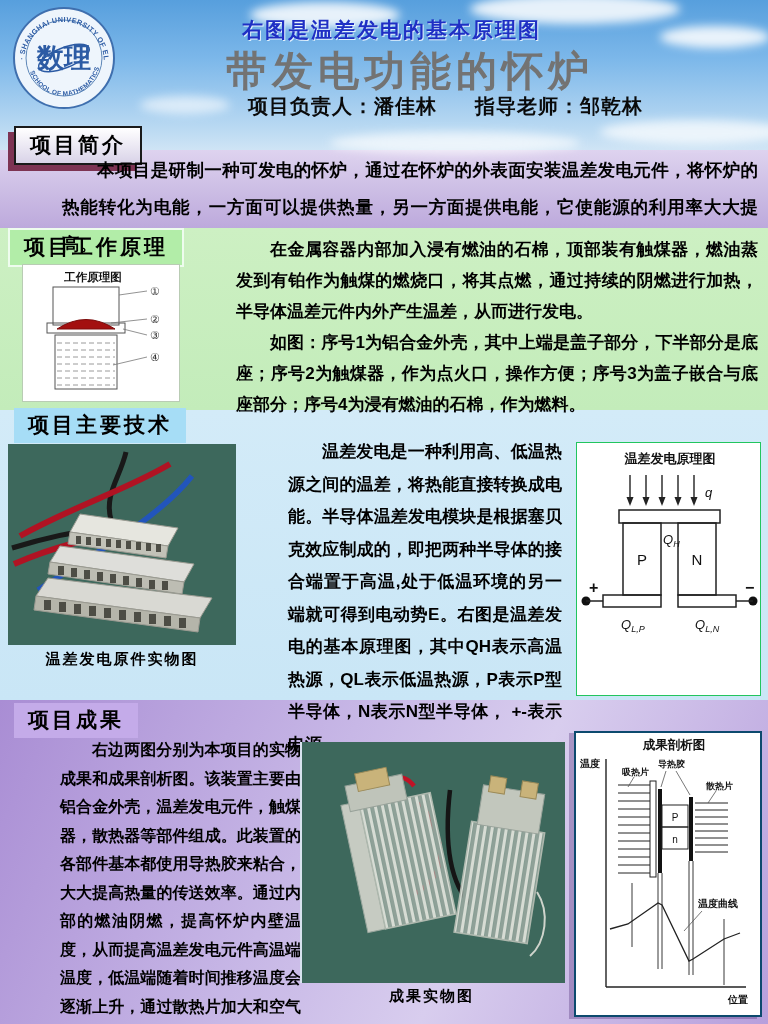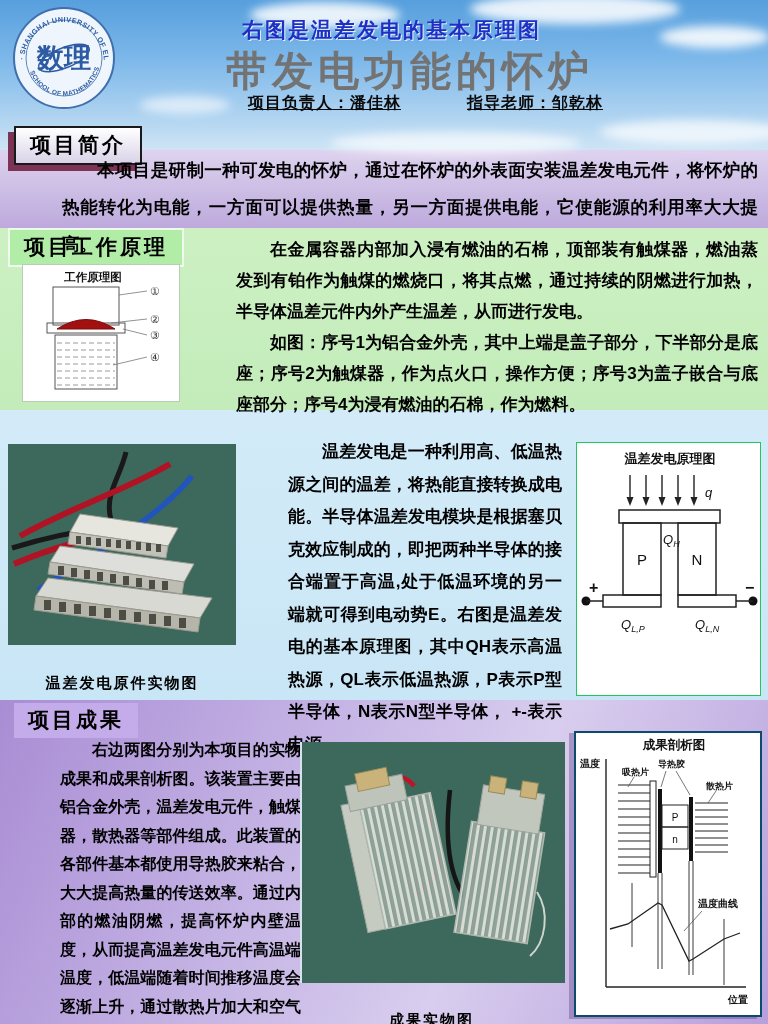--- a/index.html
+++ b/index.html
@@ -16,22 +16,22 @@
   .bg-result { top:700px; height:324px; background:linear-gradient(115deg,#a98dd4 0%,#c7b7e6 40%,#d8cdee 62%,#b79fdc 100%); }
 
   .cloud { position:absolute; background:#fff; border-radius:50%; filter:blur(5px); opacity:.85; }
 
   
   .logo { position:absolute; left:12px; top:6px; width:104px; height:104px; }
   .subtitle { position:absolute; left:242px; top:16px; font-size:21px; font-weight:bold; color:#1f2fc4;
               letter-spacing:2px; text-shadow:1px 1px 0 rgba(240,248,255,.9); }
   .main-title { position:absolute; left:130px; top:44px; width:560px; text-align:center;
                 font-size:41px; font-weight:bold; color:#737373; letter-spacing:5px; }
-  .byline { position:absolute; left:248px; top:93px; display:flex; gap:66px;
-            font-size:16px; font-weight:bold; color:#0a0a0a; letter-spacing:1px;text-decoration:underline; }
+  .byline { position:absolute; left:248px; top:93px; display:flex; gap:38px;
+            font-size:20px; font-weight:bold; color:#0a0a0a; letter-spacing:1px; }
 
   
   .chip { position:absolute; font-size:21px; font-weight:bold; color:#000;
           padding:3px 14px 4px 14px; letter-spacing:3px; white-space:nowrap; }
   .chip-intro  { left:14px; top:126px; background:linear-gradient(180deg,#ffffff,#d9d3e8);
                  border:2px solid #1a1a1a; box-shadow:-6px 6px 0 #7d3353; }
   .chip-green  { left:8px;  top:228px; background:#b2eda8; border:2px solid #eefcee; }
   .chip-blue   { left:14px; top:408px; background:#a6ddf6; }
   .chip-result { left:14px; top:703px; background:#c4abe9; }
 
@@ -46,21 +46,21 @@
   
   .figbox { position:absolute; background:#fff; }
   .fig-princ  { left:22px;  top:264px; width:158px; height:138px; border:1px solid #b9ccb4; }
   .fig-seebeck{ left:576px; top:442px; width:185px; height:254px; border:1px solid #22c55e; }
   .fig-anat   { left:574px; top:731px; width:188px; height:286px; border:2px solid #0c4a6e; box-shadow:-5px 2px 0 rgba(80,50,120,.35); }
 
   .photo { position:absolute; }
   .photo-modules { left:8px;   top:444px; width:228px; height:201px; }
   .photo-device  { left:300px; top:742px; width:263px; height:241px; border-left:2px solid #d8e2ee; }
 
-  .caption { position:absolute; font-size:15px; font-weight:bold; color:#000; text-align:center; letter-spacing:2px;margin-top:24px; }
+  .caption { position:absolute; font-size:15px; font-weight:bold; color:#000; text-align:center; letter-spacing:2px; }
   .cap-modules { left:8px;   top:650px; width:228px; }
   .cap-device  { left:300px; top:987px; width:263px; }
 
   svg { display:block; }
   svg text { font-family:"Liberation Sans", sans-serif; }
 </style>
 </head>
 <body>
 
 <div id="poster">
@@ -99,20 +99,21 @@
 
   <div class="subtitle">右图是温差发电的基本原理图</div>
   <div class="main-title">带发电功能的怀炉</div>
   <div class="byline">
     <span>项目负责人：潘佳林</span>
     <span>指导老师：邹乾林</span>
   </div>
 
   <div class="chip chip-intro">项目简介</div>
   <div class="chip chip-green">项目工作原理</div>
+  <div class="chip chip-blue">项目主要技术</div>
   <div class="chip chip-result">项目成果</div>
 
   <div class="para t-intro">
     <p>本项目是研制一种可发电的怀炉，通过在怀炉的外表面安装温差发电元件，将怀炉的热能转化为电能，一方面可以提供热量，另一方面提供电能，它使能源的利用率大大提高。</p>
   </div>
 
   <div class="figbox fig-princ">
     <svg viewBox="0 0 158 138" width="158" height="138">
       <text x="70" y="16" font-size="11.5" font-weight="bold" text-anchor="middle" fill="#111">工作原理图</text>
       <g stroke="#555" stroke-width="1" fill="none">

